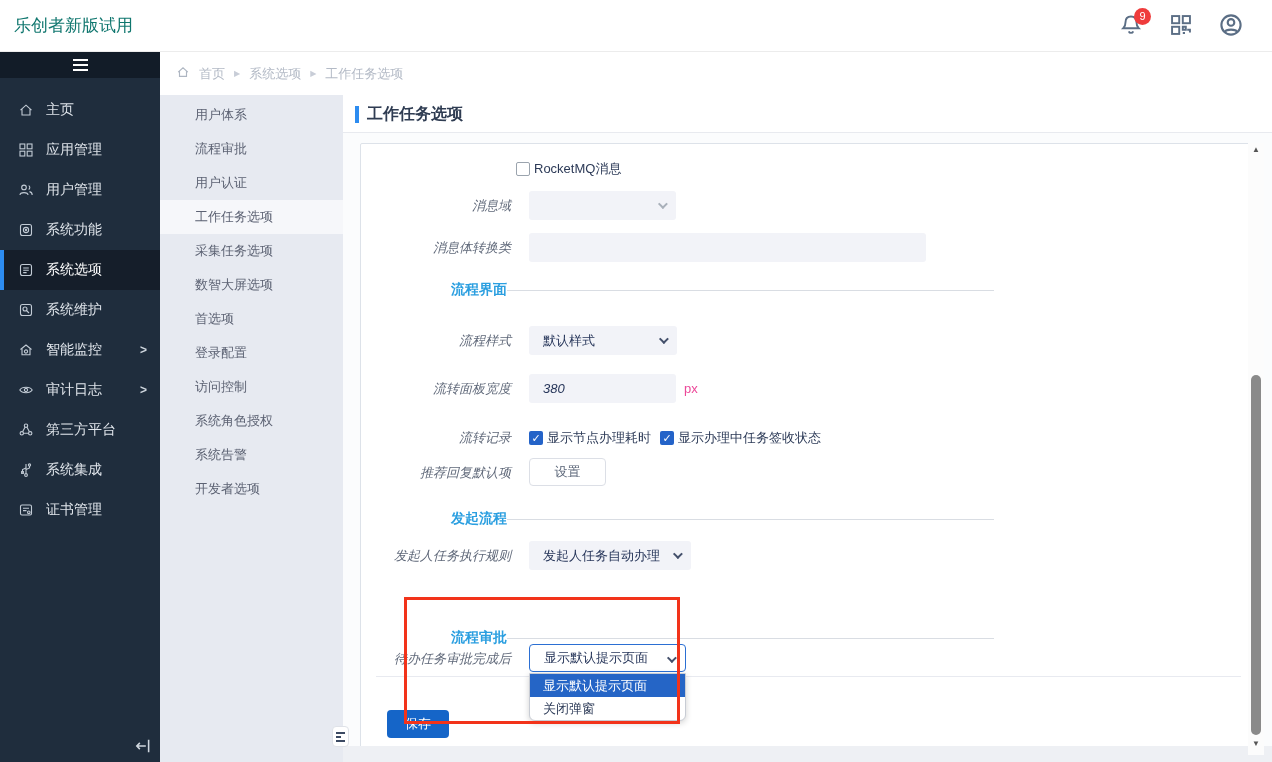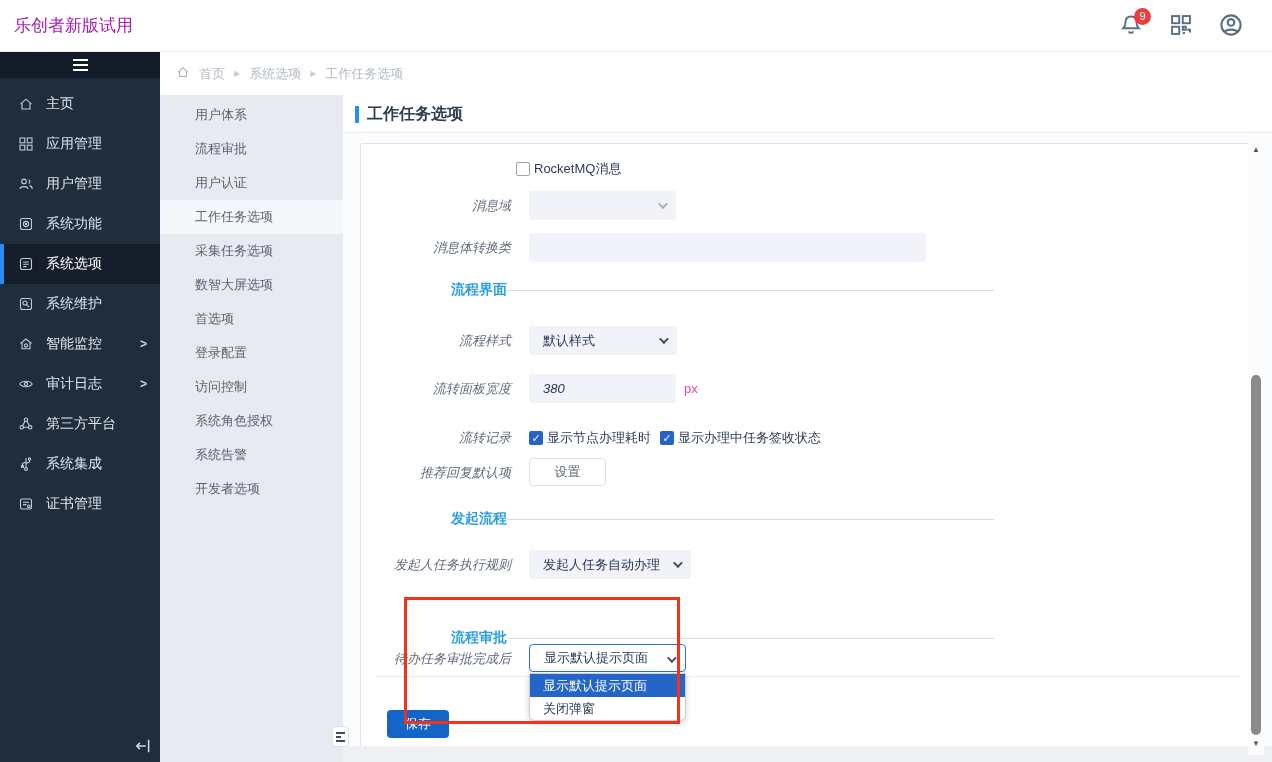--- a/index.html
+++ b/index.html
@@ -3,33 +3,33 @@
 <meta charset="utf-8">
 <style>
   * { margin:0; padding:0; box-sizing:border-box; }
   html,body { width:1272px; height:762px; overflow:hidden; background:#fff;
     font-family:"Liberation Sans","DejaVu Sans",sans-serif; }
   .screen { position:relative; width:1272px; height:762px; background:#fff; overflow:hidden; }
 
   
   .header { position:absolute; left:0; top:0; width:1272px; height:52px; background:#fff;
     border-bottom:1px solid #ececec; z-index:5; }
-  .app-title { position:absolute; left:14px; top:14px; font-size:17px; color:#a21caf; }
+  .app-title { position:absolute; left:14px; top:14px; font-size:17px; color:#0f766e; }
   .hicons { position:absolute; right:28px; top:10px; display:flex; align-items:center; gap:24px; }
   .hicon { position:relative; width:26px; height:30px; display:flex; align-items:center; justify-content:center; cursor:pointer; }
   .hicon svg { stroke:#5b6e85; fill:none; stroke-width:1.4; }
   .badge { position:absolute; top:-2px; right:-7px; min-width:17px; height:17px; border-radius:9px;
     background:#ef3c3c; color:#fff; font-size:11px; line-height:17px; text-align:center; padding:0 3px; }
 
   
   .sidebar { position:absolute; left:0; top:52px; width:160px; height:710px; background:#1f2d3d; }
   .side-toggle { height:26px; background:#121c28; display:flex; align-items:center; justify-content:center; cursor:pointer; }
   .burger { display:flex; flex-direction:column; gap:3px; }
   .burger i { display:block; width:15px; height:2px; background:#fff; }
-  .s-list { padding-top:6px; }
+  .s-list { padding-top:12px; }
   .s-item { position:relative; height:40px; display:flex; align-items:center; padding-left:18px; gap:12px;
     color:#dfe4ea; font-size:14px; cursor:pointer; }
   .s-item svg { stroke:#c2cbd5; fill:none; stroke-width:1.1; flex:0 0 auto; }
   .s-item.sel { background:#151e2a; border-left:4px solid #2d8cf0; padding-left:14px; color:#fff; }
   .s-chev { position:absolute; right:13px; font-size:12px; font-weight:bold; color:#cfd6de; }
   .side-exit { position:absolute; right:6px; bottom:5px; width:22px; height:22px; cursor:pointer;
     display:flex; align-items:center; justify-content:center; }
   .side-exit svg { stroke:#cfd6de; fill:none; stroke-width:1.4; }
 
   
@@ -356,21 +356,21 @@
         <div class="fctrl">
           <button class="btn-plain">设置</button>
         </div>
       </div>
 
       <div class="fsection" style="top:366px">
         <span class="stxt">发起流程</span>
         <span class="sline"></span>
       </div>
 
-      <div class="frow" style="top:406px">
+      <div class="frow" style="top:397px">
         <div class="flabel">发起人任务执行规则</div>
         <div class="fctrl">
           <div class="sel-box" style="width:162px">
             <span>发起人任务自动办理</span>
             <span class="chev"></span>
           </div>
         </div>
       </div>
 
       <div class="fsection" style="top:485px">

